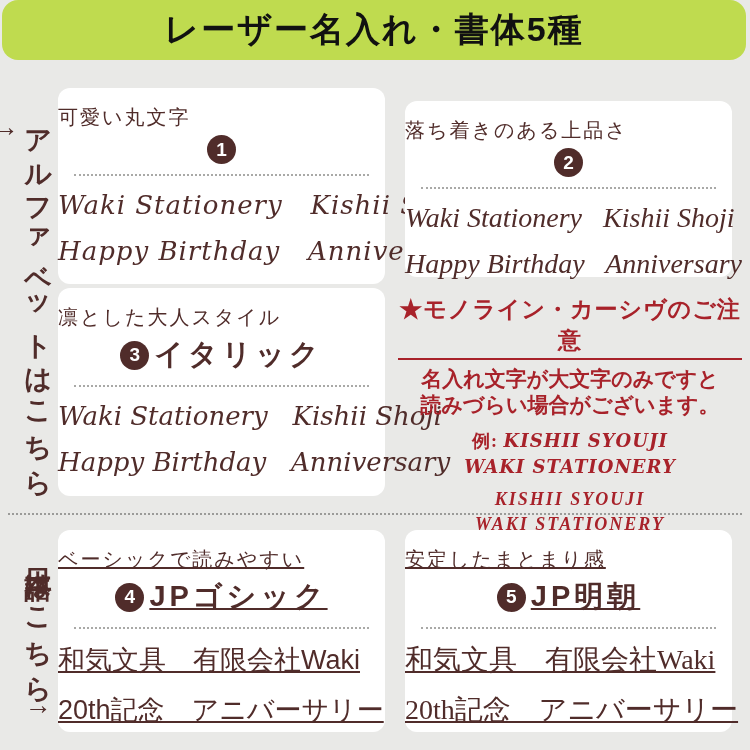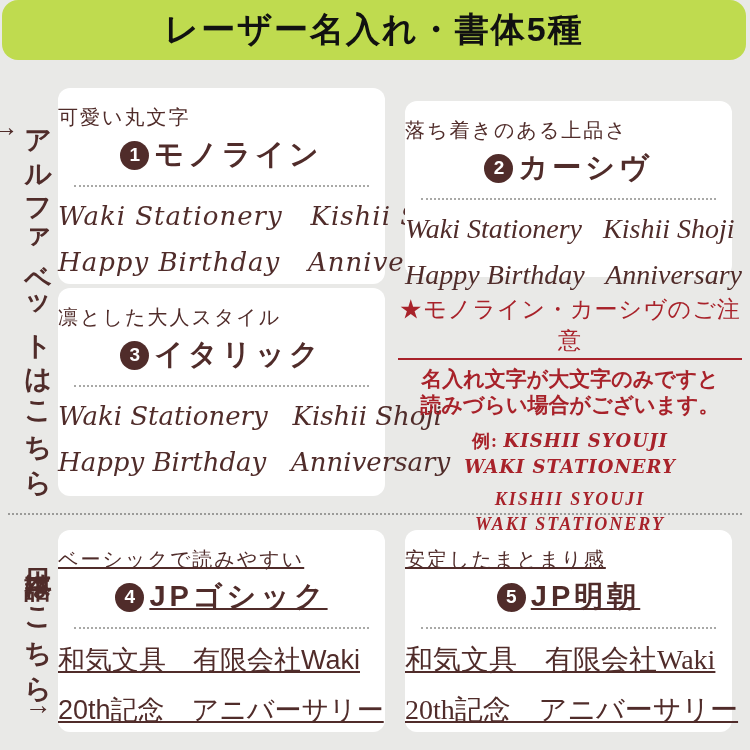--- a/index.html
+++ b/index.html
@@ -58,21 +58,21 @@
   .font-italic .sample-line{font-family:"DejaVu Serif",serif;font-style:italic;}
   .font-gothic .sample-line{font-family:"Liberation Sans",sans-serif;font-size:27px;line-height:50px;}
   .font-mincho .sample-line{font-family:"Liberation Serif","DejaVu Serif",serif;font-size:28px;line-height:50px;}
   
   .warning{
     position:absolute;left:398px;top:294px;width:344px;height:212px;
     text-align:center;color:#a8222a;
     font-family:"Liberation Serif","DejaVu Serif",serif;
   }
   .warning-title{
-    display:inline-block;font-size:23px;font-weight:normal;
+    display:inline-block;font-size:23px;font-weight:bold;
     border-bottom:2px solid #a8222a;padding-bottom:2px;letter-spacing:1px;
   }
   .warning-body{margin-top:6px;font-size:21px;line-height:26px;font-weight:bold;}
   .warning-example{margin-top:10px;font-style:italic;font-weight:bold;}
   .warning-example .ex-line{font-size:18px;line-height:25px;white-space:pre;}
   .ex-monoline{font-family:"DejaVu Serif",serif;letter-spacing:1px;}
   .ex-cursive{font-family:"Liberation Serif",serif;margin-top:8px;letter-spacing:2px;}
   .ex-prefix{font-style:normal;font-family:"Liberation Serif",serif;}
   
   .section-divider{
@@ -89,32 +89,30 @@
     <span class="banner-title">レーザー名入れ・書体5種</span>
   </div>
 
   <div class="side-label alpha">アルファベットはこちら→</div>
   <div class="side-label jp">日本語はこちら→</div>
 
   <div class="card card-1 font-monoline">
     <div class="card-subtitle">可愛い丸文字</div>
     <div class="card-titleline">
       <span class="number-badge">1</span>
-      <span>モノライン</span>
     </div>
     <div class="card-divider"></div>
     <div class="sample-line">Waki Stationery   Kishii Shoji</div>
     <div class="sample-line">Happy Birthday   Anniversary</div>
   </div>
 
   <div class="card card-2 font-cursive">
     <div class="card-subtitle">落ち着きのある上品さ</div>
     <div class="card-titleline">
       <span class="number-badge">2</span>
-      <span>カーシヴ</span>
     </div>
     <div class="card-divider"></div>
     <div class="sample-line">Waki Stationery   Kishii Shoji</div>
     <div class="sample-line">Happy Birthday   Anniversary</div>
   </div>
 
   <div class="card card-3 font-italic">
     <div class="card-subtitle">凛とした大人スタイル</div>
     <div class="card-titleline">
       <span class="number-badge">3</span>

